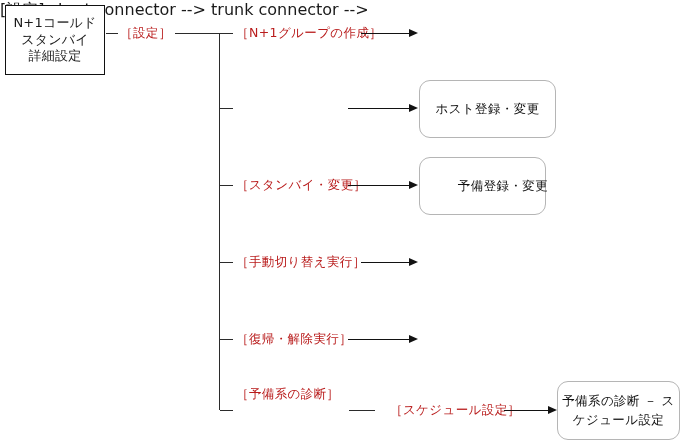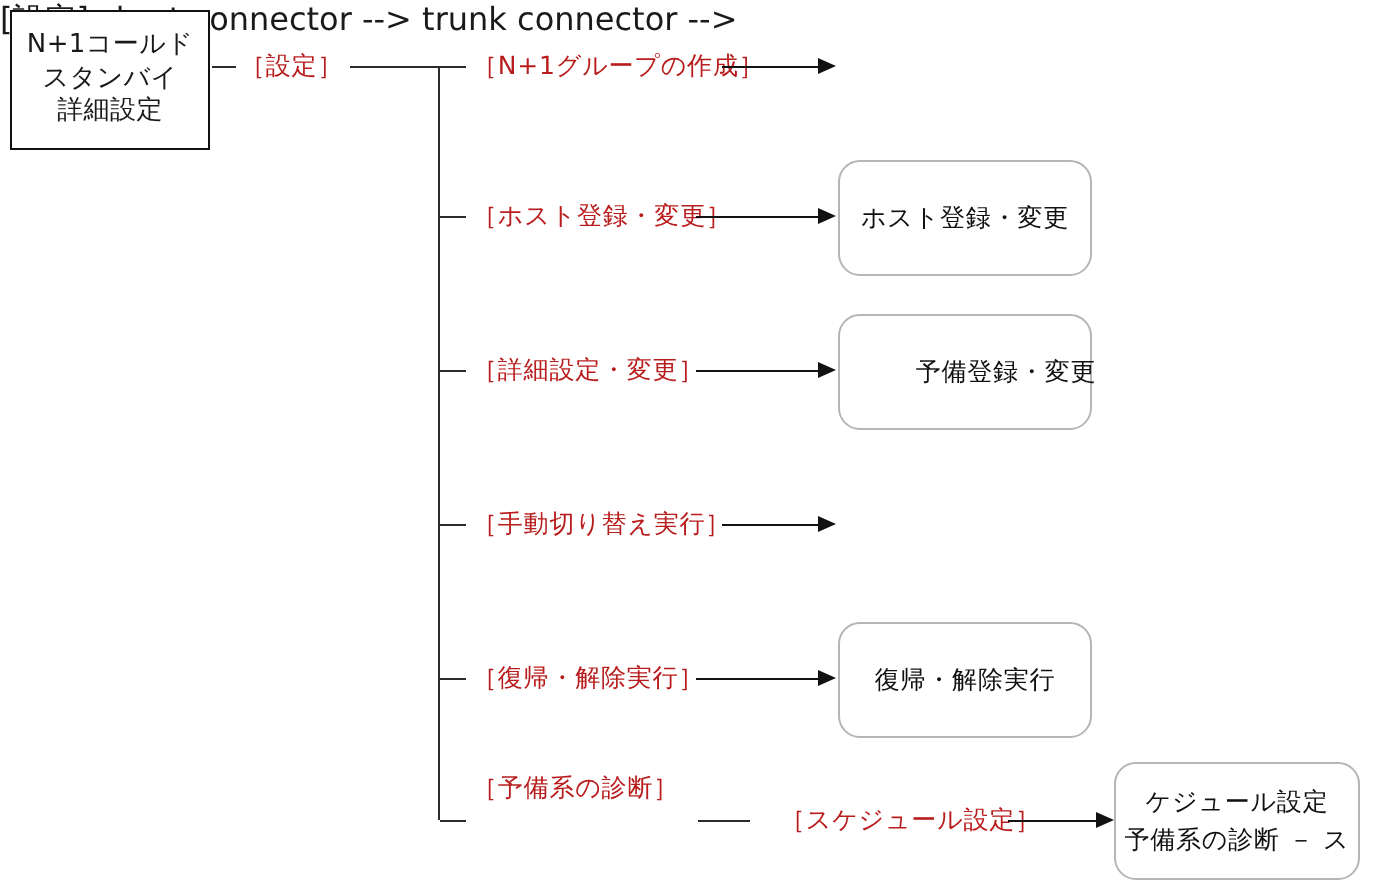--- a/index.html
+++ b/index.html
@@ -125,34 +125,33 @@
   
   <div class="hline" style="left:220px; top:33px; width:13px;"></div>
   <div class="menu-label" style="left:236px; top:27px;">［N+1グループの作成］</div>
   <div class="arrow-wrap" style="left:361px; top:33px; width:57px;">
     <div class="shaft" style="width:49px;"></div>
     <div class="head" style="left:48px;"></div>
   </div>
 
   
   <div class="hline" style="left:220px; top:108px; width:13px;"></div>
-  <div class="menu-label" style="left:236px; top:102px;">［ホスト登録・変更］</div>
   <div class="arrow-wrap" style="left:348px; top:108px; width:70px;">
     <div class="shaft" style="width:62px;"></div>
     <div class="head" style="left:61px;"></div>
   </div>
-  <div class="screen-box" style="left:419px; top:80px; width:127px; height:58px;">
+  <div class="screen-box" style="left:419px; top:80px; width:137px; height:58px;">
     <span class="lines">
       <span>ホスト登録・変更</span>
     </span>
   </div>
 
   
   <div class="hline" style="left:220px; top:185px; width:13px;"></div>
-  <div class="menu-label" style="left:236px; top:179px;">［詳細設定・変更］</div>
+  <div class="menu-label" style="left:236px; top:179px;">［スタンバイ・変更］</div>
   <div class="arrow-wrap" style="left:348px; top:185px; width:70px;">
     <div class="shaft" style="width:62px;"></div>
     <div class="head" style="left:61px;"></div>
   </div>
   <div class="screen-box" style="left:419px; top:157px; width:127px; height:58px;padding-left:41px;">
     <span class="lines">
       <span>予備登録・変更</span>
     </span>
   </div>
 
@@ -164,35 +163,30 @@
     <div class="head" style="left:48px;"></div>
   </div>
 
   
   <div class="hline" style="left:220px; top:339px; width:13px;"></div>
   <div class="menu-label" style="left:236px; top:333px;text-align:right;">［復帰・解除実行］</div>
   <div class="arrow-wrap" style="left:348px; top:339px; width:70px;">
     <div class="shaft" style="width:62px;"></div>
     <div class="head" style="left:61px;"></div>
   </div>
-  <div class="screen-box" style="left:419px; top:311px; width:127px; height:58px;">
-    <span class="lines">
-      <span>復帰・解除実行</span>
-    </span>
-  </div>
 
   
   <div class="hline" style="left:220px; top:410px; width:13px;"></div>
   <div class="menu-label" style="left:236px; top:388px;">［予備系の診断］</div>
   <div class="hline" style="left:349px; top:410px; width:26px;"></div>
   <div class="menu-label" style="left:378px; top:404px;margin-left:12px;">［スケジュール設定］</div>
   <div class="arrow-wrap" style="left:504px; top:410px; width:53px;">
     <div class="shaft" style="width:45px;"></div>
     <div class="head" style="left:44px;"></div>
   </div>
   <div class="screen-box" style="left:557px; top:381px; width:123px; height:59px;">
     <span class="lines">
+      <span>予備系の診断 － ス</span>
       <span>ケジュール設定</span>
-      <span>予備系の診断 － ス</span>
     </span>
   </div>
 
 </div>
 
 </body></html>

